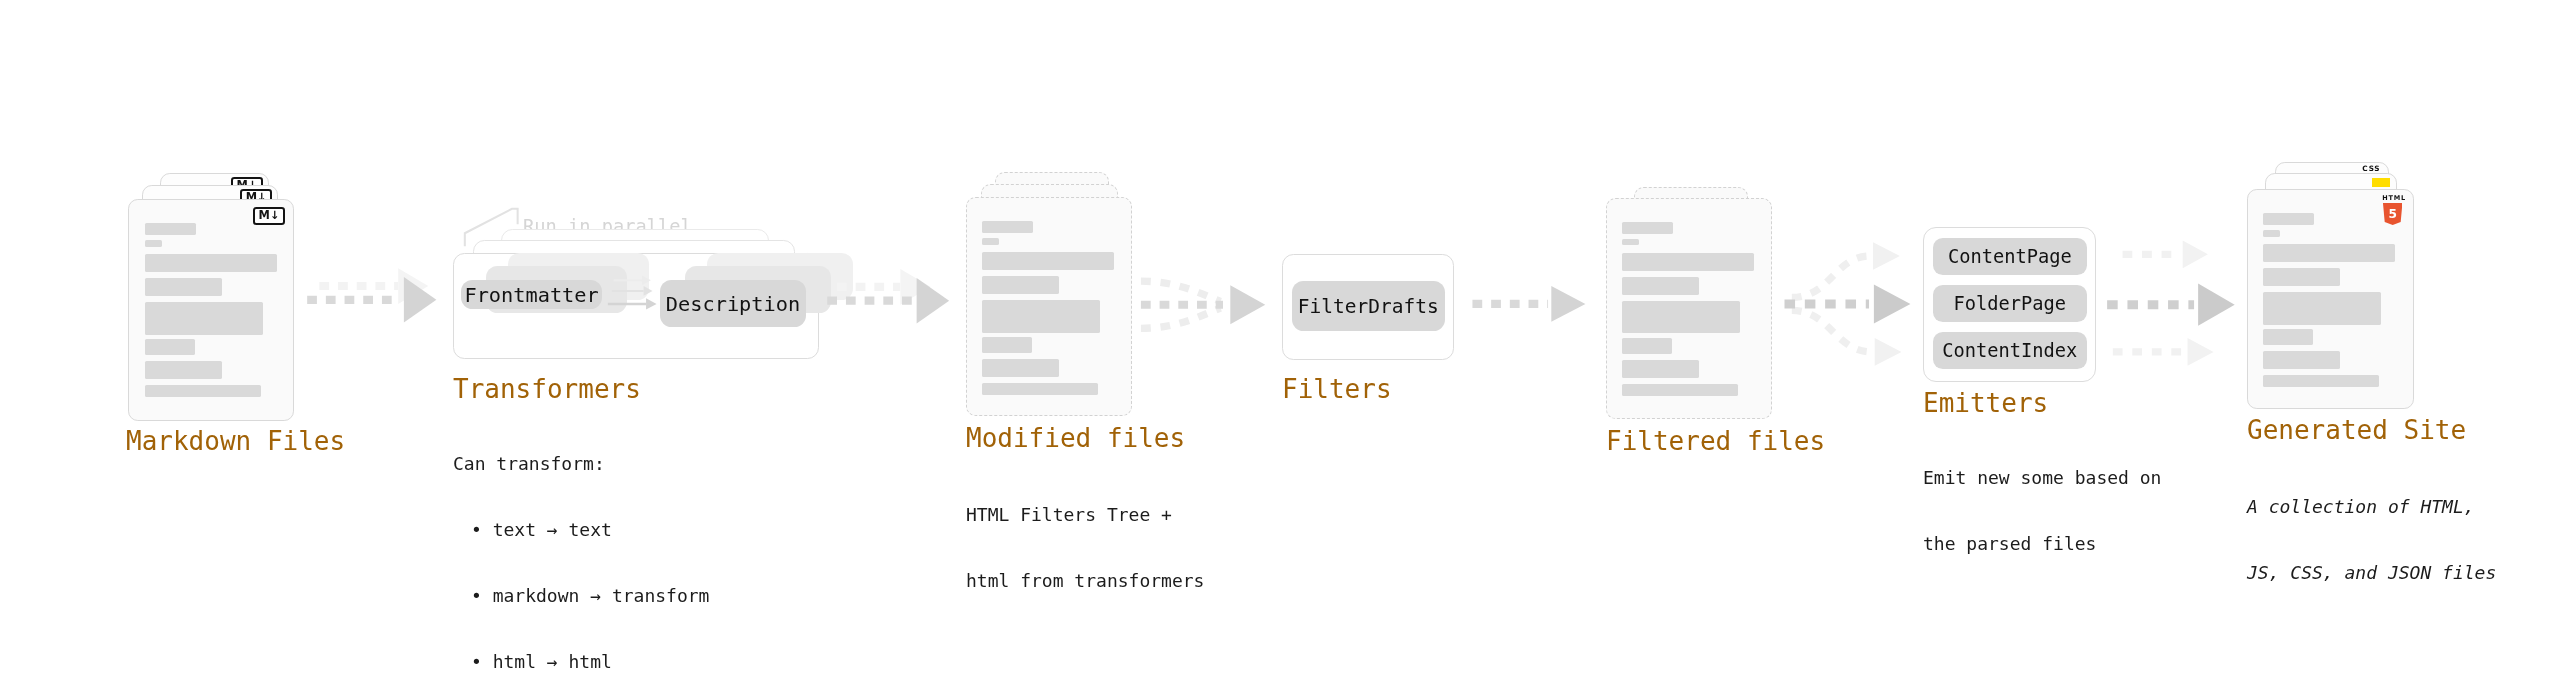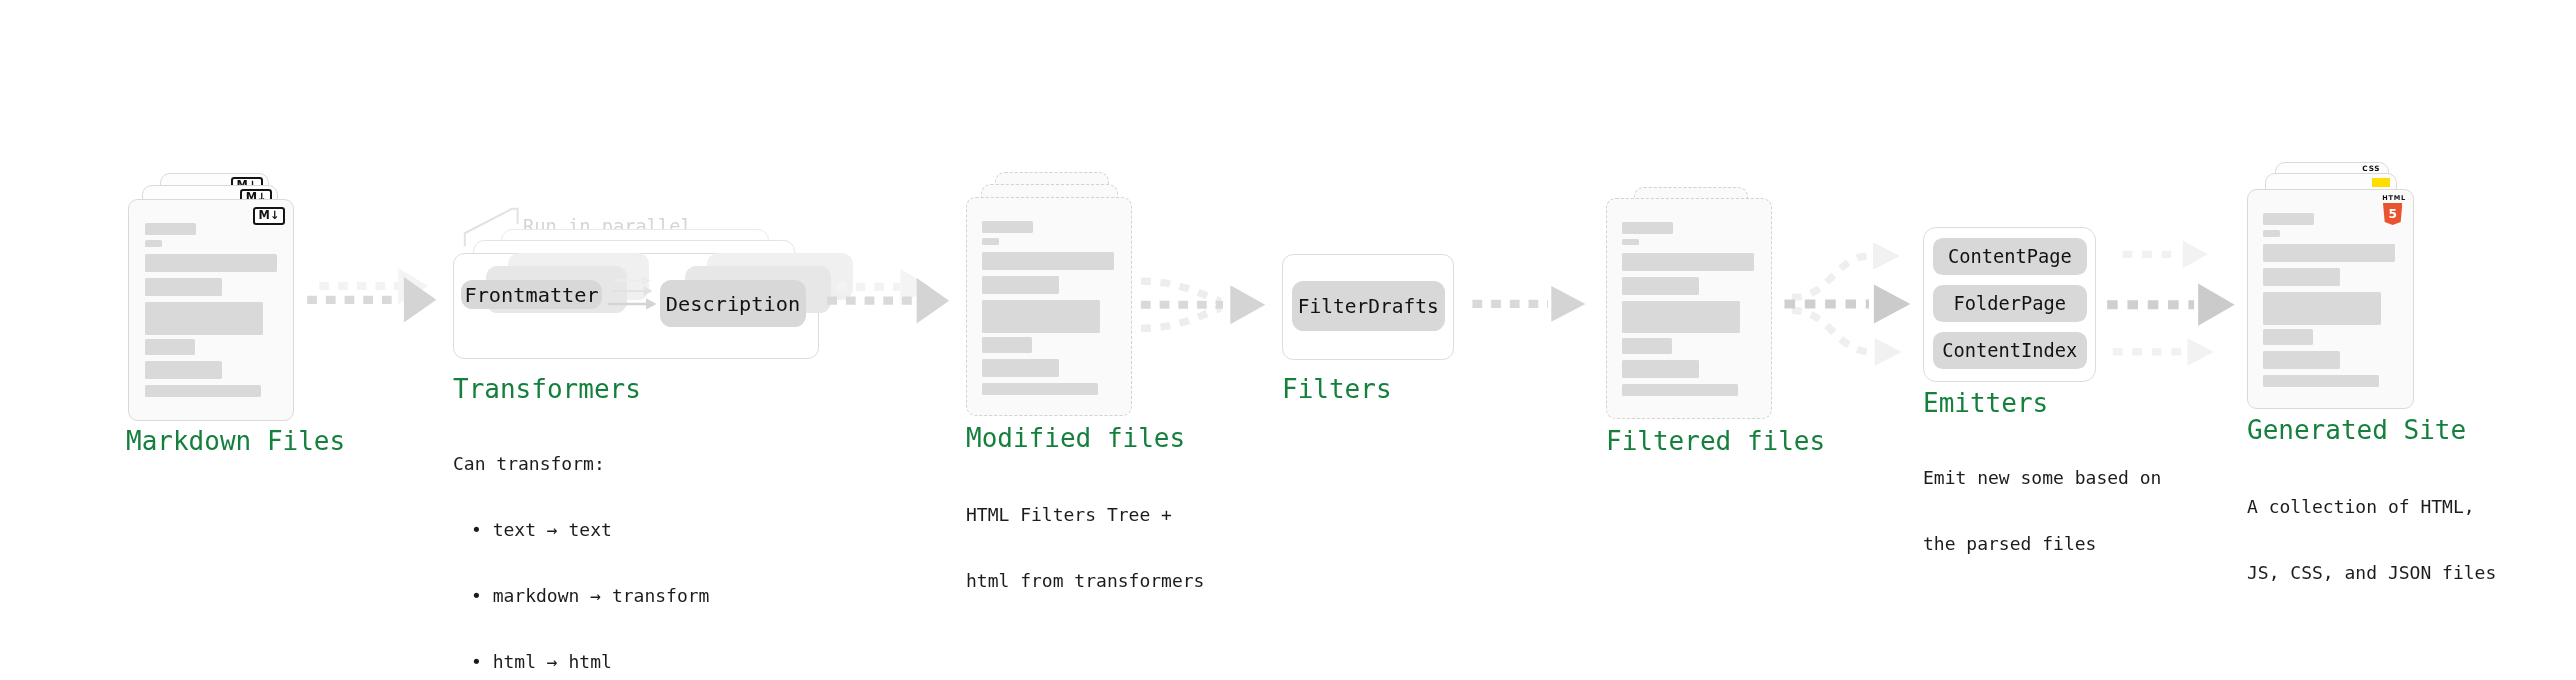--- a/index.html
+++ b/index.html
@@ -38,21 +38,21 @@
   .gbox {
     position:absolute; box-sizing:border-box; background:#d8d8d8; border-radius:11.4px;
     display:flex; align-items:center; justify-content:center;
     font-size:20.3px; color:#121212; white-space:pre;
   }
   .gbox.ghost1 { background:#e7e7e7; }
   .gbox.ghost2 { background:#f0f0f0; }
   .gbox.small { border-radius:9.8px; font-size:18.7px; }
 
   
-  .h { position:absolute; font-size:26px; color:#15803d; white-space:pre; }
+  .h { position:absolute; font-size:26px; color:#a16207; white-space:pre; }
   .sub { position:absolute; font-size:18px; line-height:22px; color:#1c1c1c; white-space:pre; }
   .note { position:absolute; font-size:18.7px; color:#d5d5d5; white-space:pre; }
 
   
   .css-badge { position:absolute; width:21px; text-align:center; }
   .css-word { display:block; font:bold 7.3px/8.1px "DejaVu Sans","Liberation Sans",sans-serif; color:#111; letter-spacing:0.8px; }
   .css-bar  { height:2.4px; width:100%; margin-top:0.8px; }
   .js-badge { position:absolute; width:18px; height:9px; }
   .html5-badge { position:absolute; width:21px; text-align:center; }
   .html5-word { font:bold 6.5px/8.1px "DejaVu Sans","Liberation Sans",sans-serif; color:#111; letter-spacing:0.8px; }
@@ -246,19 +246,19 @@
         <div class="doc-bar" style="width: 17px; height: 6.5px; top: 40px;"></div>
         <div class="doc-bar" style="width: 132px; height: 18px; top: 54px;"></div>
         <div class="doc-bar" style="width: 77px; height: 18px; top: 78px;"></div>
         <div class="doc-bar" style="width: 118px; height: 32.5px; top: 102px;"></div>
         <div class="doc-bar" style="width: 50px; height: 16.3px; top: 139px;"></div>
         <div class="doc-bar" style="width: 77px; height: 18px; top: 161px;"></div>
         <div class="doc-bar" style="width: 116px; height: 12.2px; top: 185px;"></div>
       </div>
   </div>
   <div class="h" style="left:2247px; top:415px;">Generated Site</div>
-  <div class="sub" style="left:2247px; top:452px;">
+  <div class="sub" style="left:2247px; top:452px;font-style:italic;">
     <div>A collection of HTML,</div>
     <div>JS, CSS, and JSON files</div>
   </div>
 
 </div>
 
 
 </body></html>

